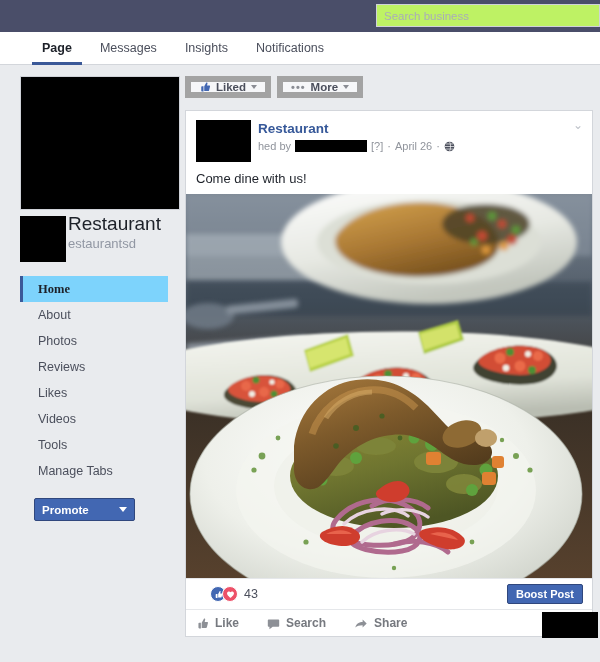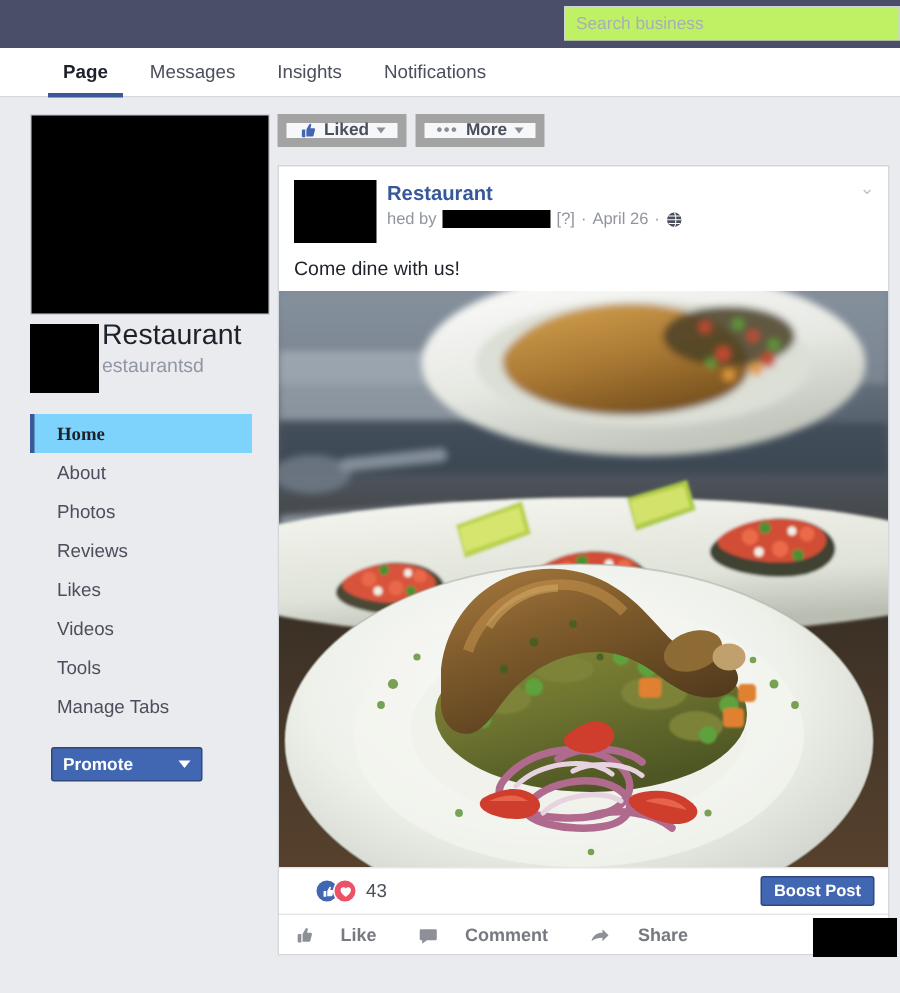--- a/index.html
+++ b/index.html
@@ -260,21 +260,21 @@
     color: #ffffff; font-size: 11px; font-weight: bold;
     padding: 3px 8px; cursor: pointer;
   }
   .foot-row {
     display: flex; align-items: center;
     border-top: 1px solid #e5e7ea;
     padding: 6px 10px; gap: 28px;
     position: relative;
   }
   .foot-act {
-    display: flex; align-items: center; gap: 18px;
+    display: flex; align-items: center; gap: 6px;
     font-size: 12px; font-weight: bold; color: #76797f;
     cursor: pointer;
   }
   .redact-foot {
     position: absolute; right: -6px; top: 2px;
     width: 56px; height: 26px; background: #000000;
   }
   .icon-grey { fill: #8d9096; }
 </style>
 </head>
@@ -650,21 +650,21 @@
         <div class="foot-act">
           <svg width="13" height="13" viewBox="0 0 16 16" aria-hidden="true">
             <path class="icon-grey" d="M4 7h2v7H4a1 1 0 0 1-1-1V8a1 1 0 0 1 1-1zm3 0 2.6-4.6c.3-.5 1-.6 1.4-.2.3.2.4.6.3 1L10.7 6h3c.7 0 1.2.6 1 1.3l-1.3 5.2c-.1.6-.6.9-1.2.9H7V7z"></path>
           </svg>
           <span>Like</span>
         </div>
         <div class="foot-act">
           <svg width="13" height="13" viewBox="0 0 16 16" aria-hidden="true">
             <path class="icon-grey" d="M2 3h12a1 1 0 0 1 1 1v7a1 1 0 0 1-1 1H7l-4 3v-3H2a1 1 0 0 1-1-1V4a1 1 0 0 1 1-1z"></path>
           </svg>
-          <span>Comment</span>
+          <span>Search</span>
         </div>
         <div class="foot-act">
           <svg width="14" height="13" viewBox="0 0 16 16" aria-hidden="true">
             <path class="icon-grey" d="M1 13c1-5 5-7 9-7V3l5 5-5 5v-3c-4 0-7 1-9 3z"></path>
           </svg>
           <span>Share</span>
         </div>
         <div class="redact-foot"></div>
       </div>
 

